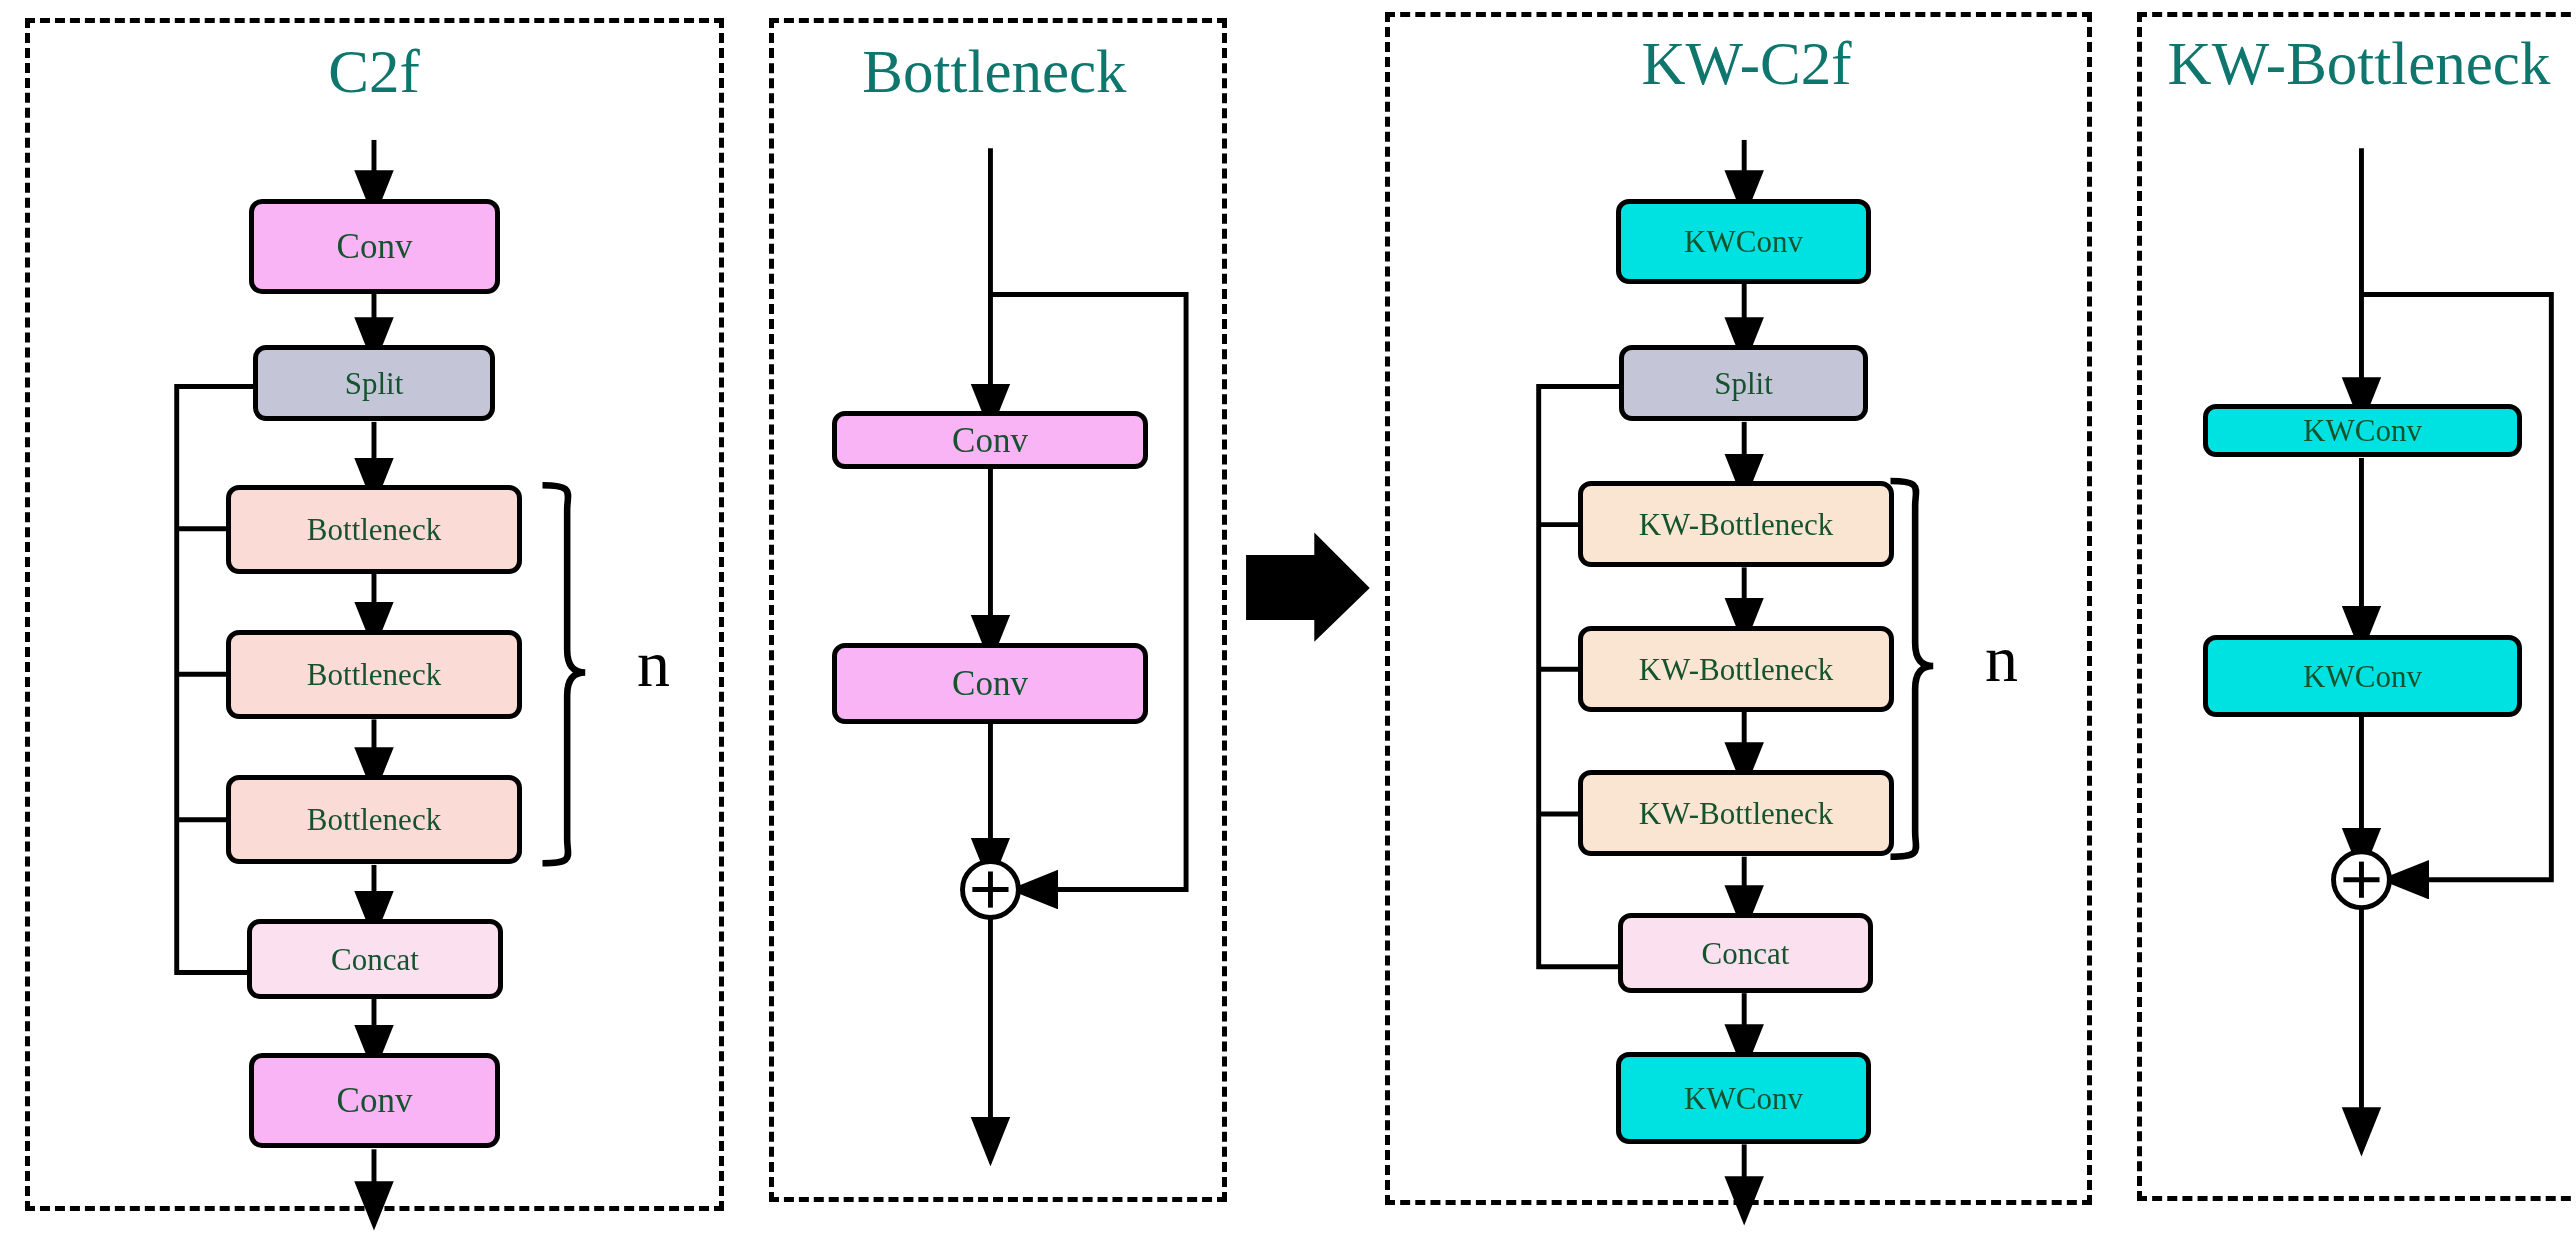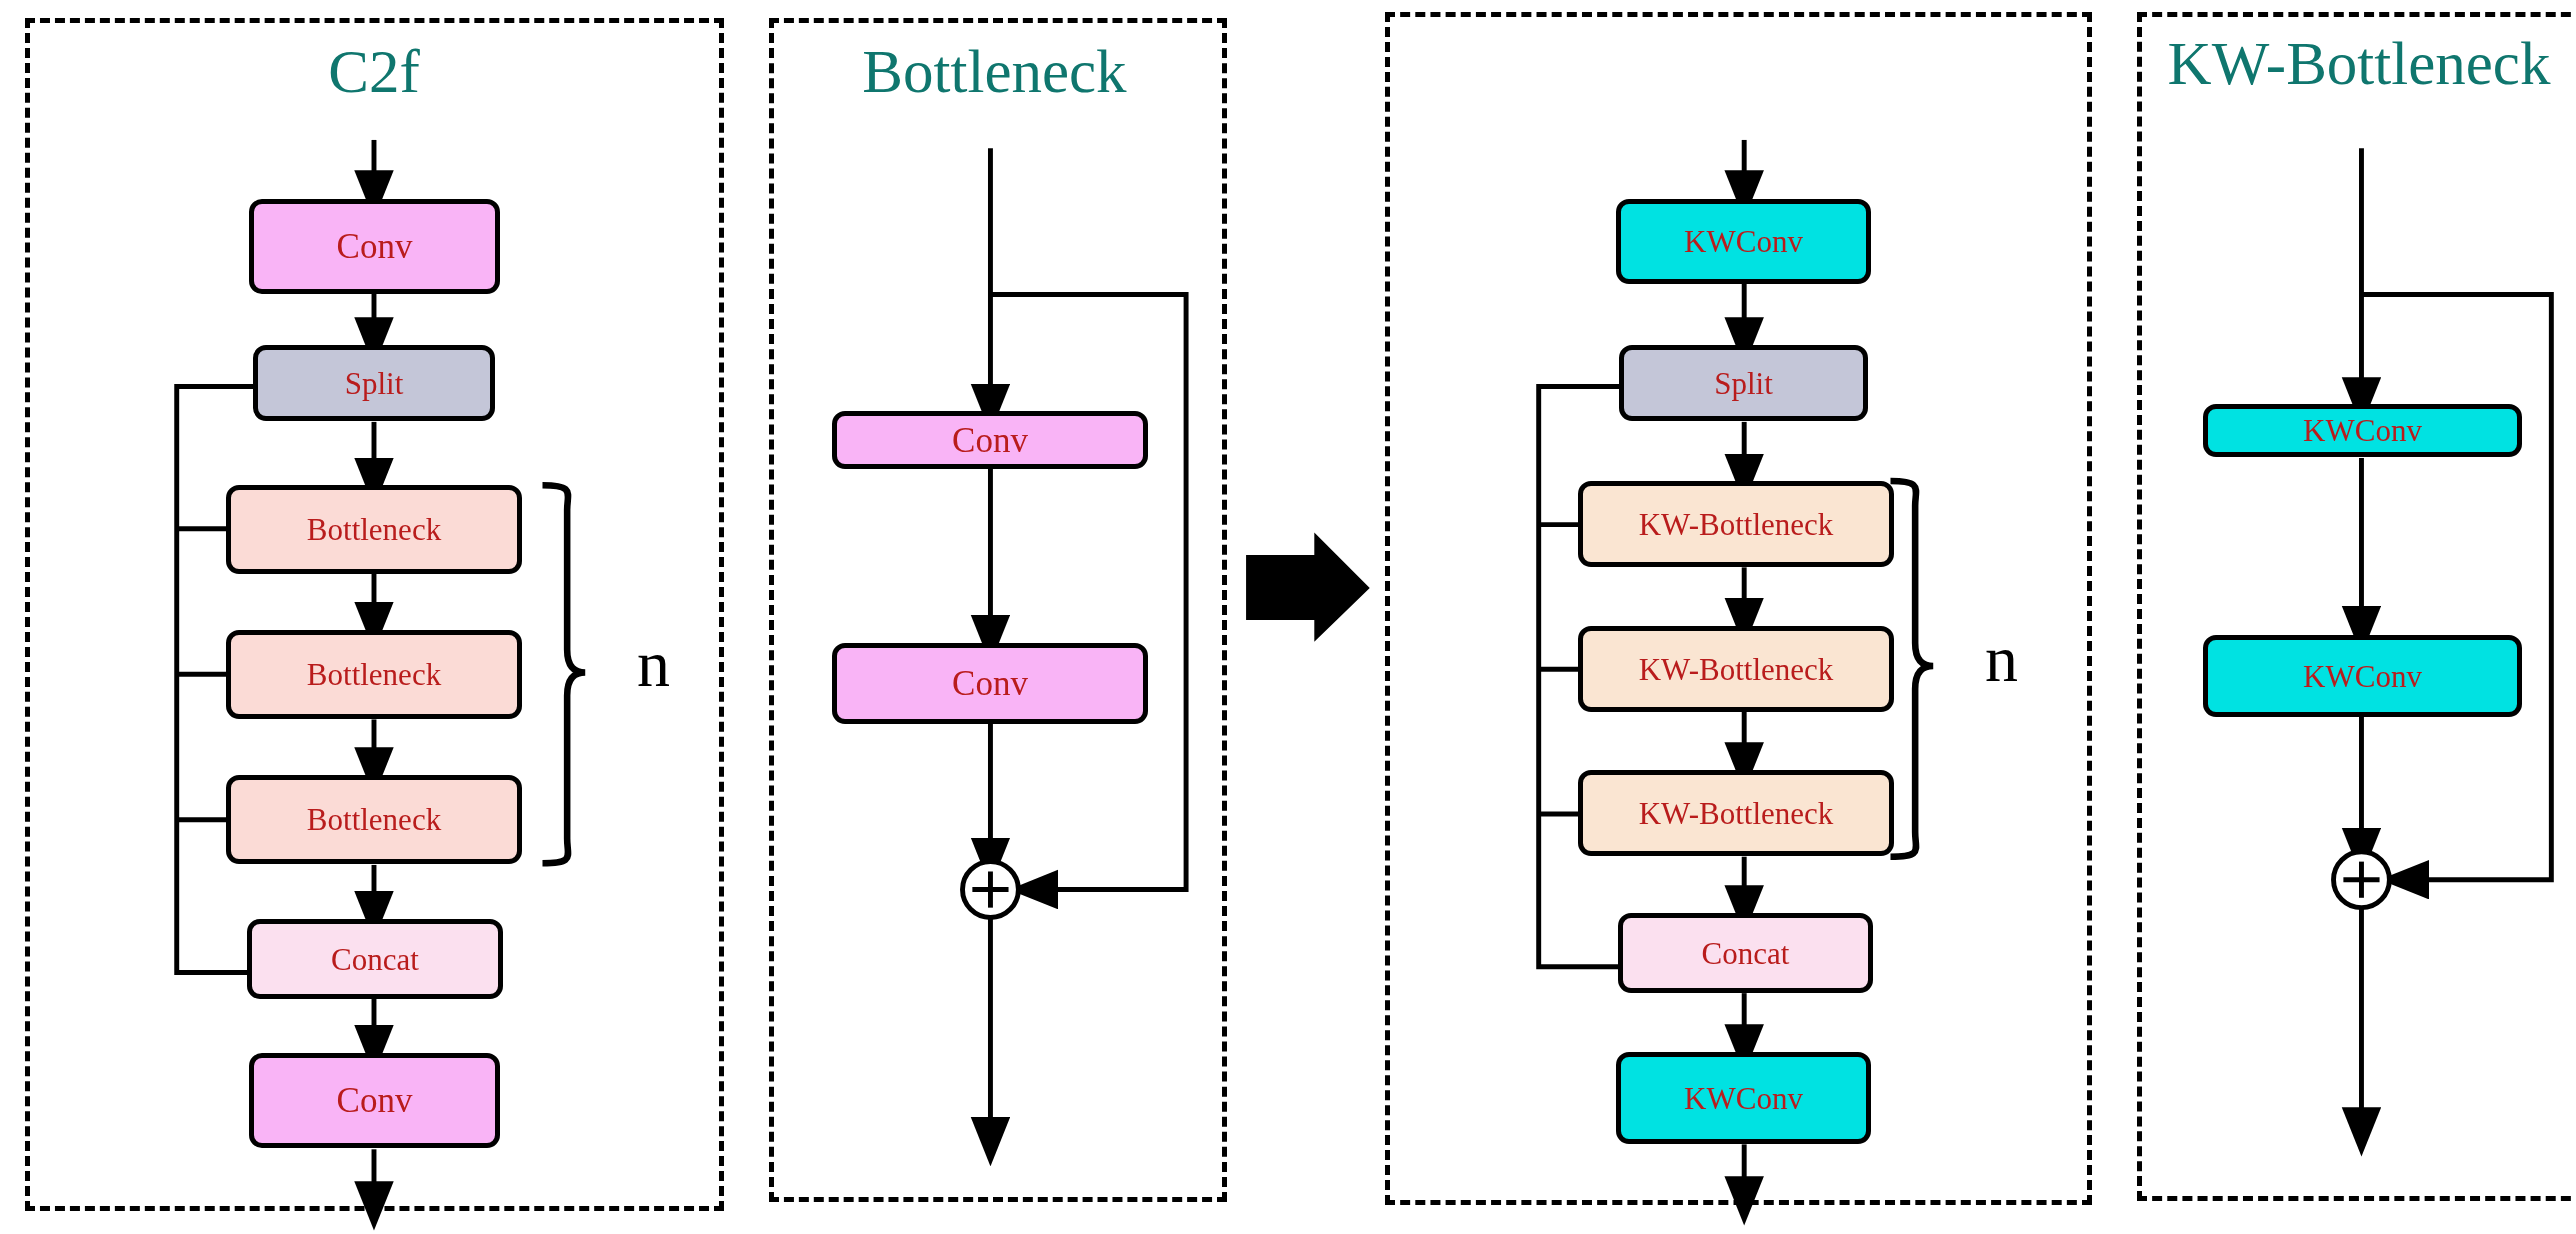--- a/index.html
+++ b/index.html
@@ -36,21 +36,21 @@
     box-sizing:border-box;
     border:5.8px solid #000;
     border-radius:13px;
     display:flex;
     align-items:center;
     justify-content:center;
     font-size:31px;
     line-height:1;
     white-space:nowrap;
     font-family:"Liberation Serif","DejaVu Serif",serif;
-    color:#b91c1c;
+    color:#14532d;
   }
   .block.big{font-size:35px;}
 
   
   .rep-label{
     position:absolute;
     font-size:66px;
     line-height:1;
     font-family:"Liberation Serif","DejaVu Serif",serif;
   }
@@ -175,20 +175,21 @@
   <div class="panel" style="left:769px;top:18px;width:458px;height:1184px;"></div>
   <div class="panel-title" style="left:830px;top:41px;width:329px;">Bottleneck</div>
 
   <div class="block big" style="left:832px;top:411px;width:316px;height:58px;background:#F9B4F6;">Conv</div>
 
   <div class="block big" style="left:832px;top:643px;width:316px;height:81px;background:#F9B4F6;">Conv</div>
 
   <div style="position:absolute;left:1245px;top:533px;width:125px;height:108px;"></div>
 
   <div class="panel" style="left:1385px;top:11.5px;width:707px;height:1193px;"></div>
+  <div class="panel-title" style="left:1586px;top:33px;width:321px;">KW-C2f</div>
 
   <div class="block" style="left:1616px;top:199px;width:255px;height:85px;background:#00E2E2;">KWConv</div>
 
   <div class="block" style="left:1619px;top:345px;width:249px;height:76px;background:#C4C6D8;">Split</div>
 
   <div class="block" style="left:1578px;top:481px;width:316px;height:86px;background:#FAE5D2;">KW-Bottleneck</div>
 
   <div class="block" style="left:1578px;top:626px;width:316px;height:86px;background:#FAE5D2;">KW-Bottleneck</div>
 
   <div class="block" style="left:1578px;top:770px;width:316px;height:86px;background:#FAE5D2;">KW-Bottleneck</div>

